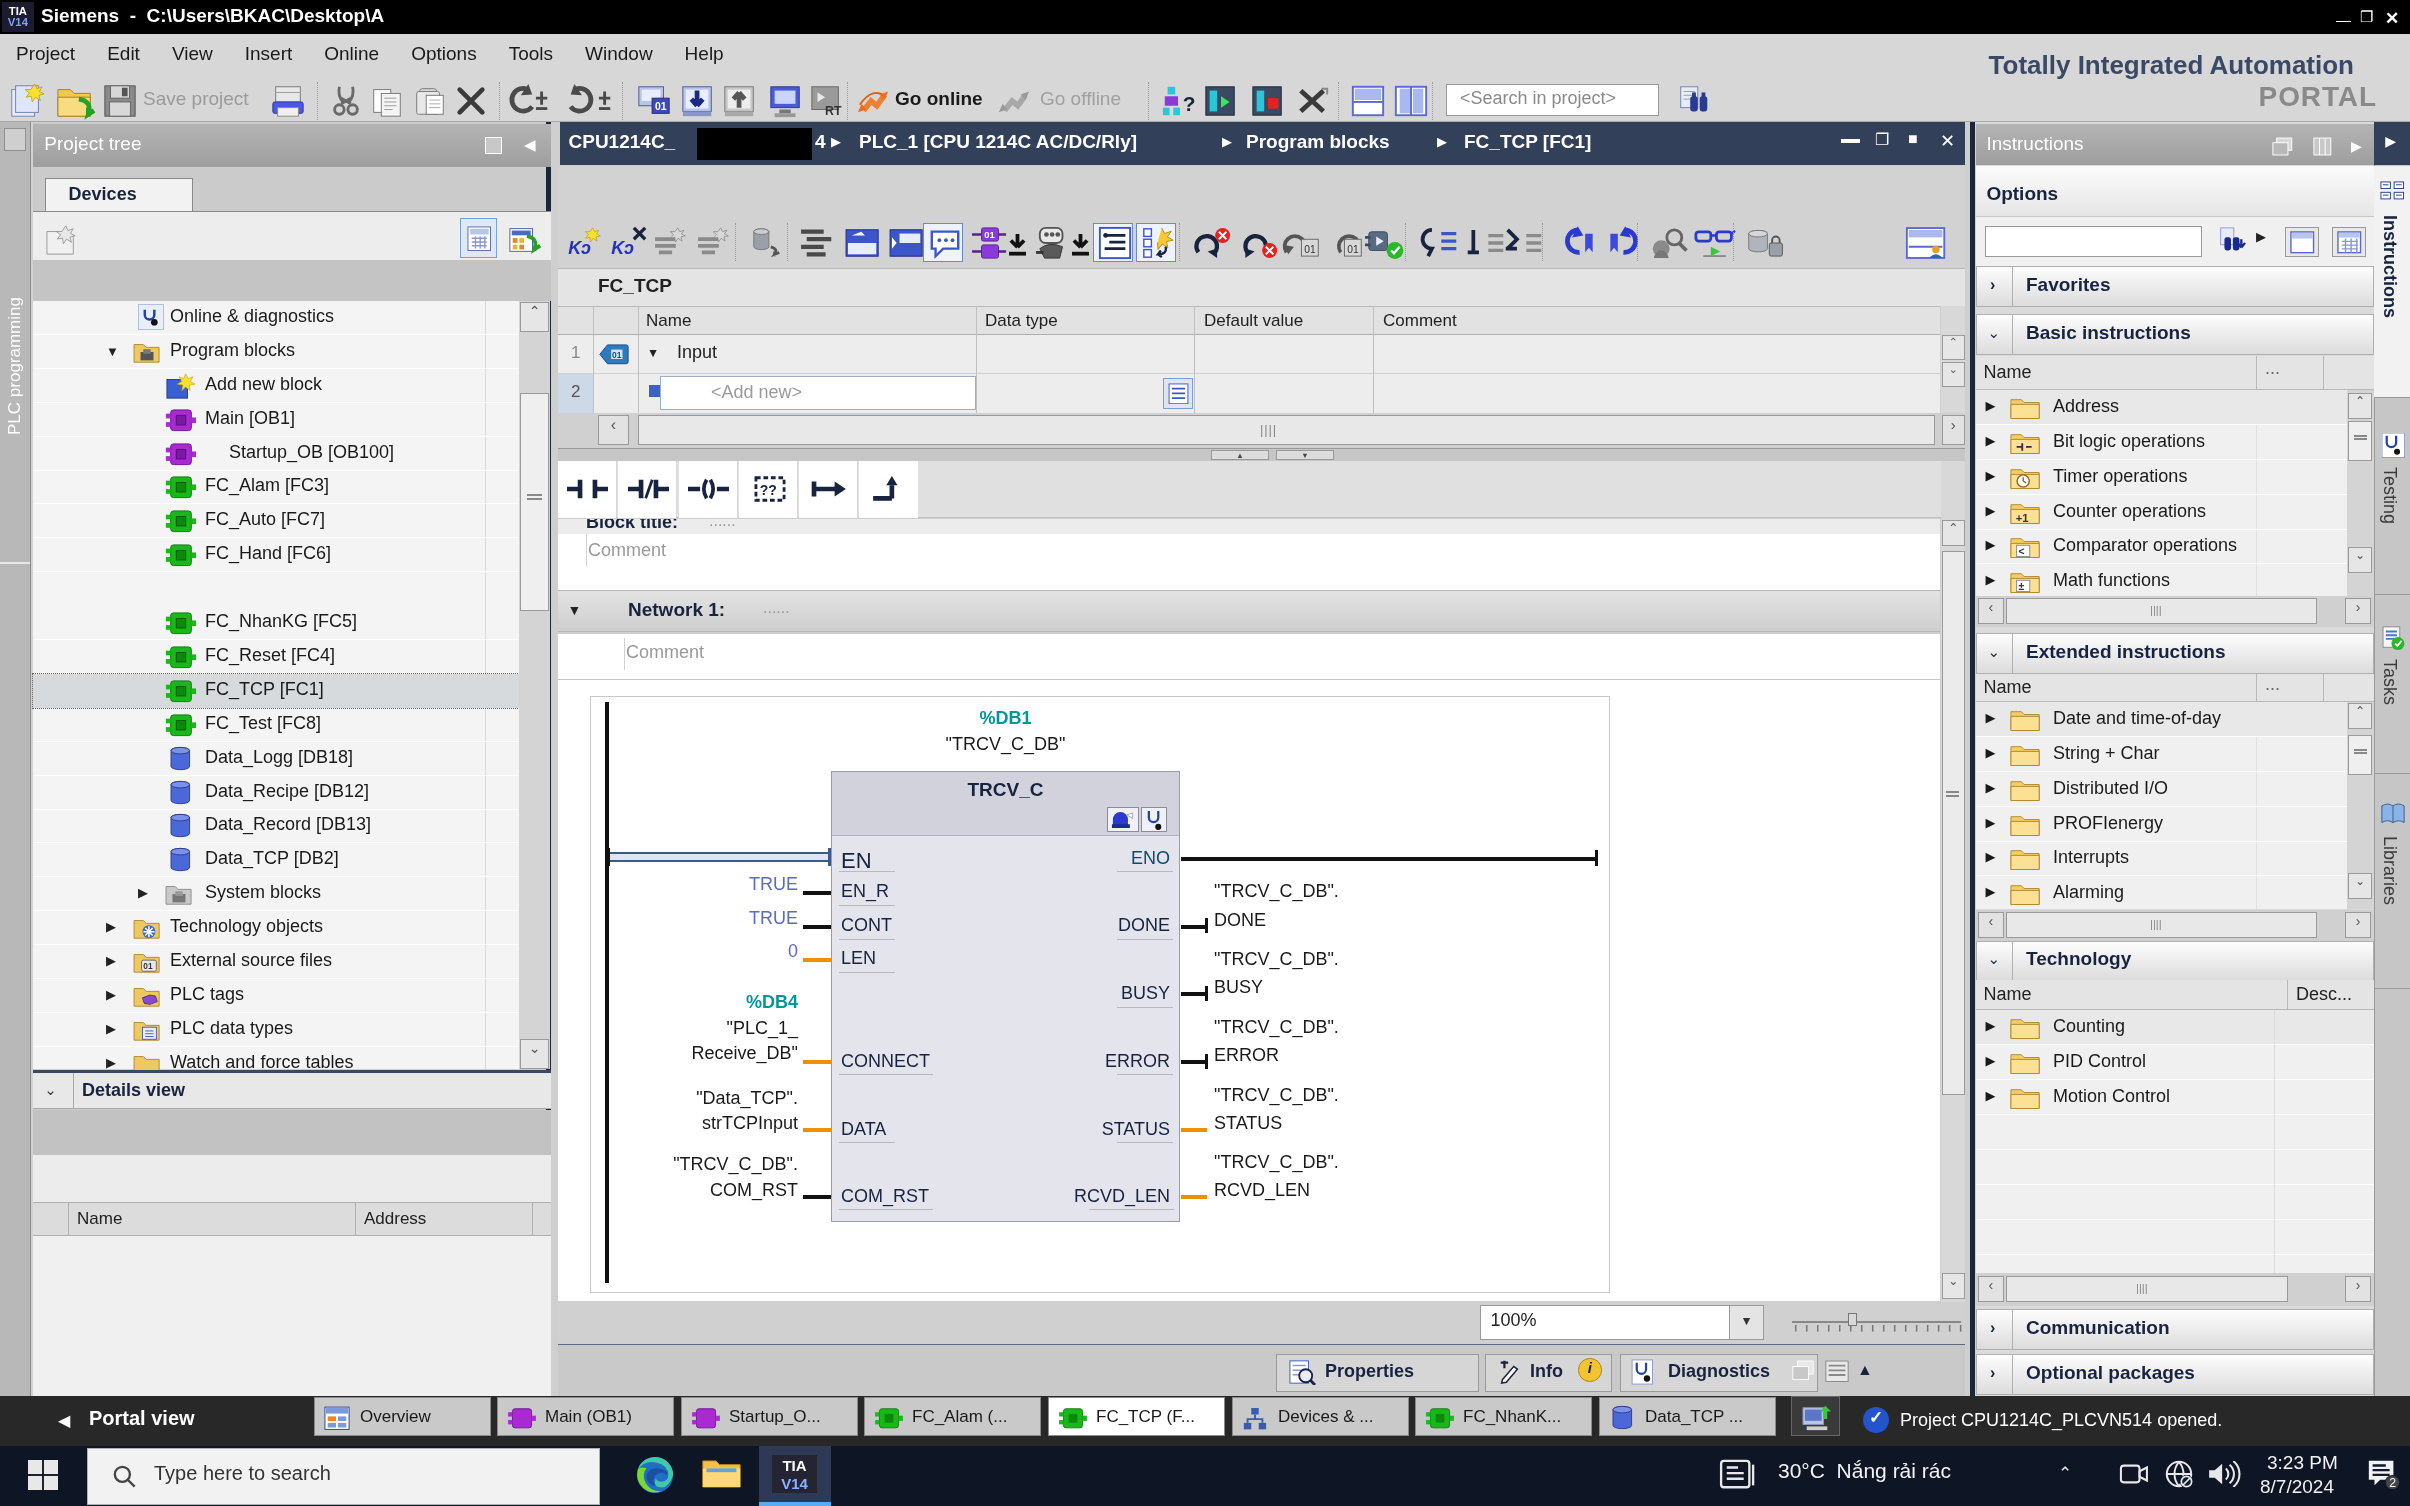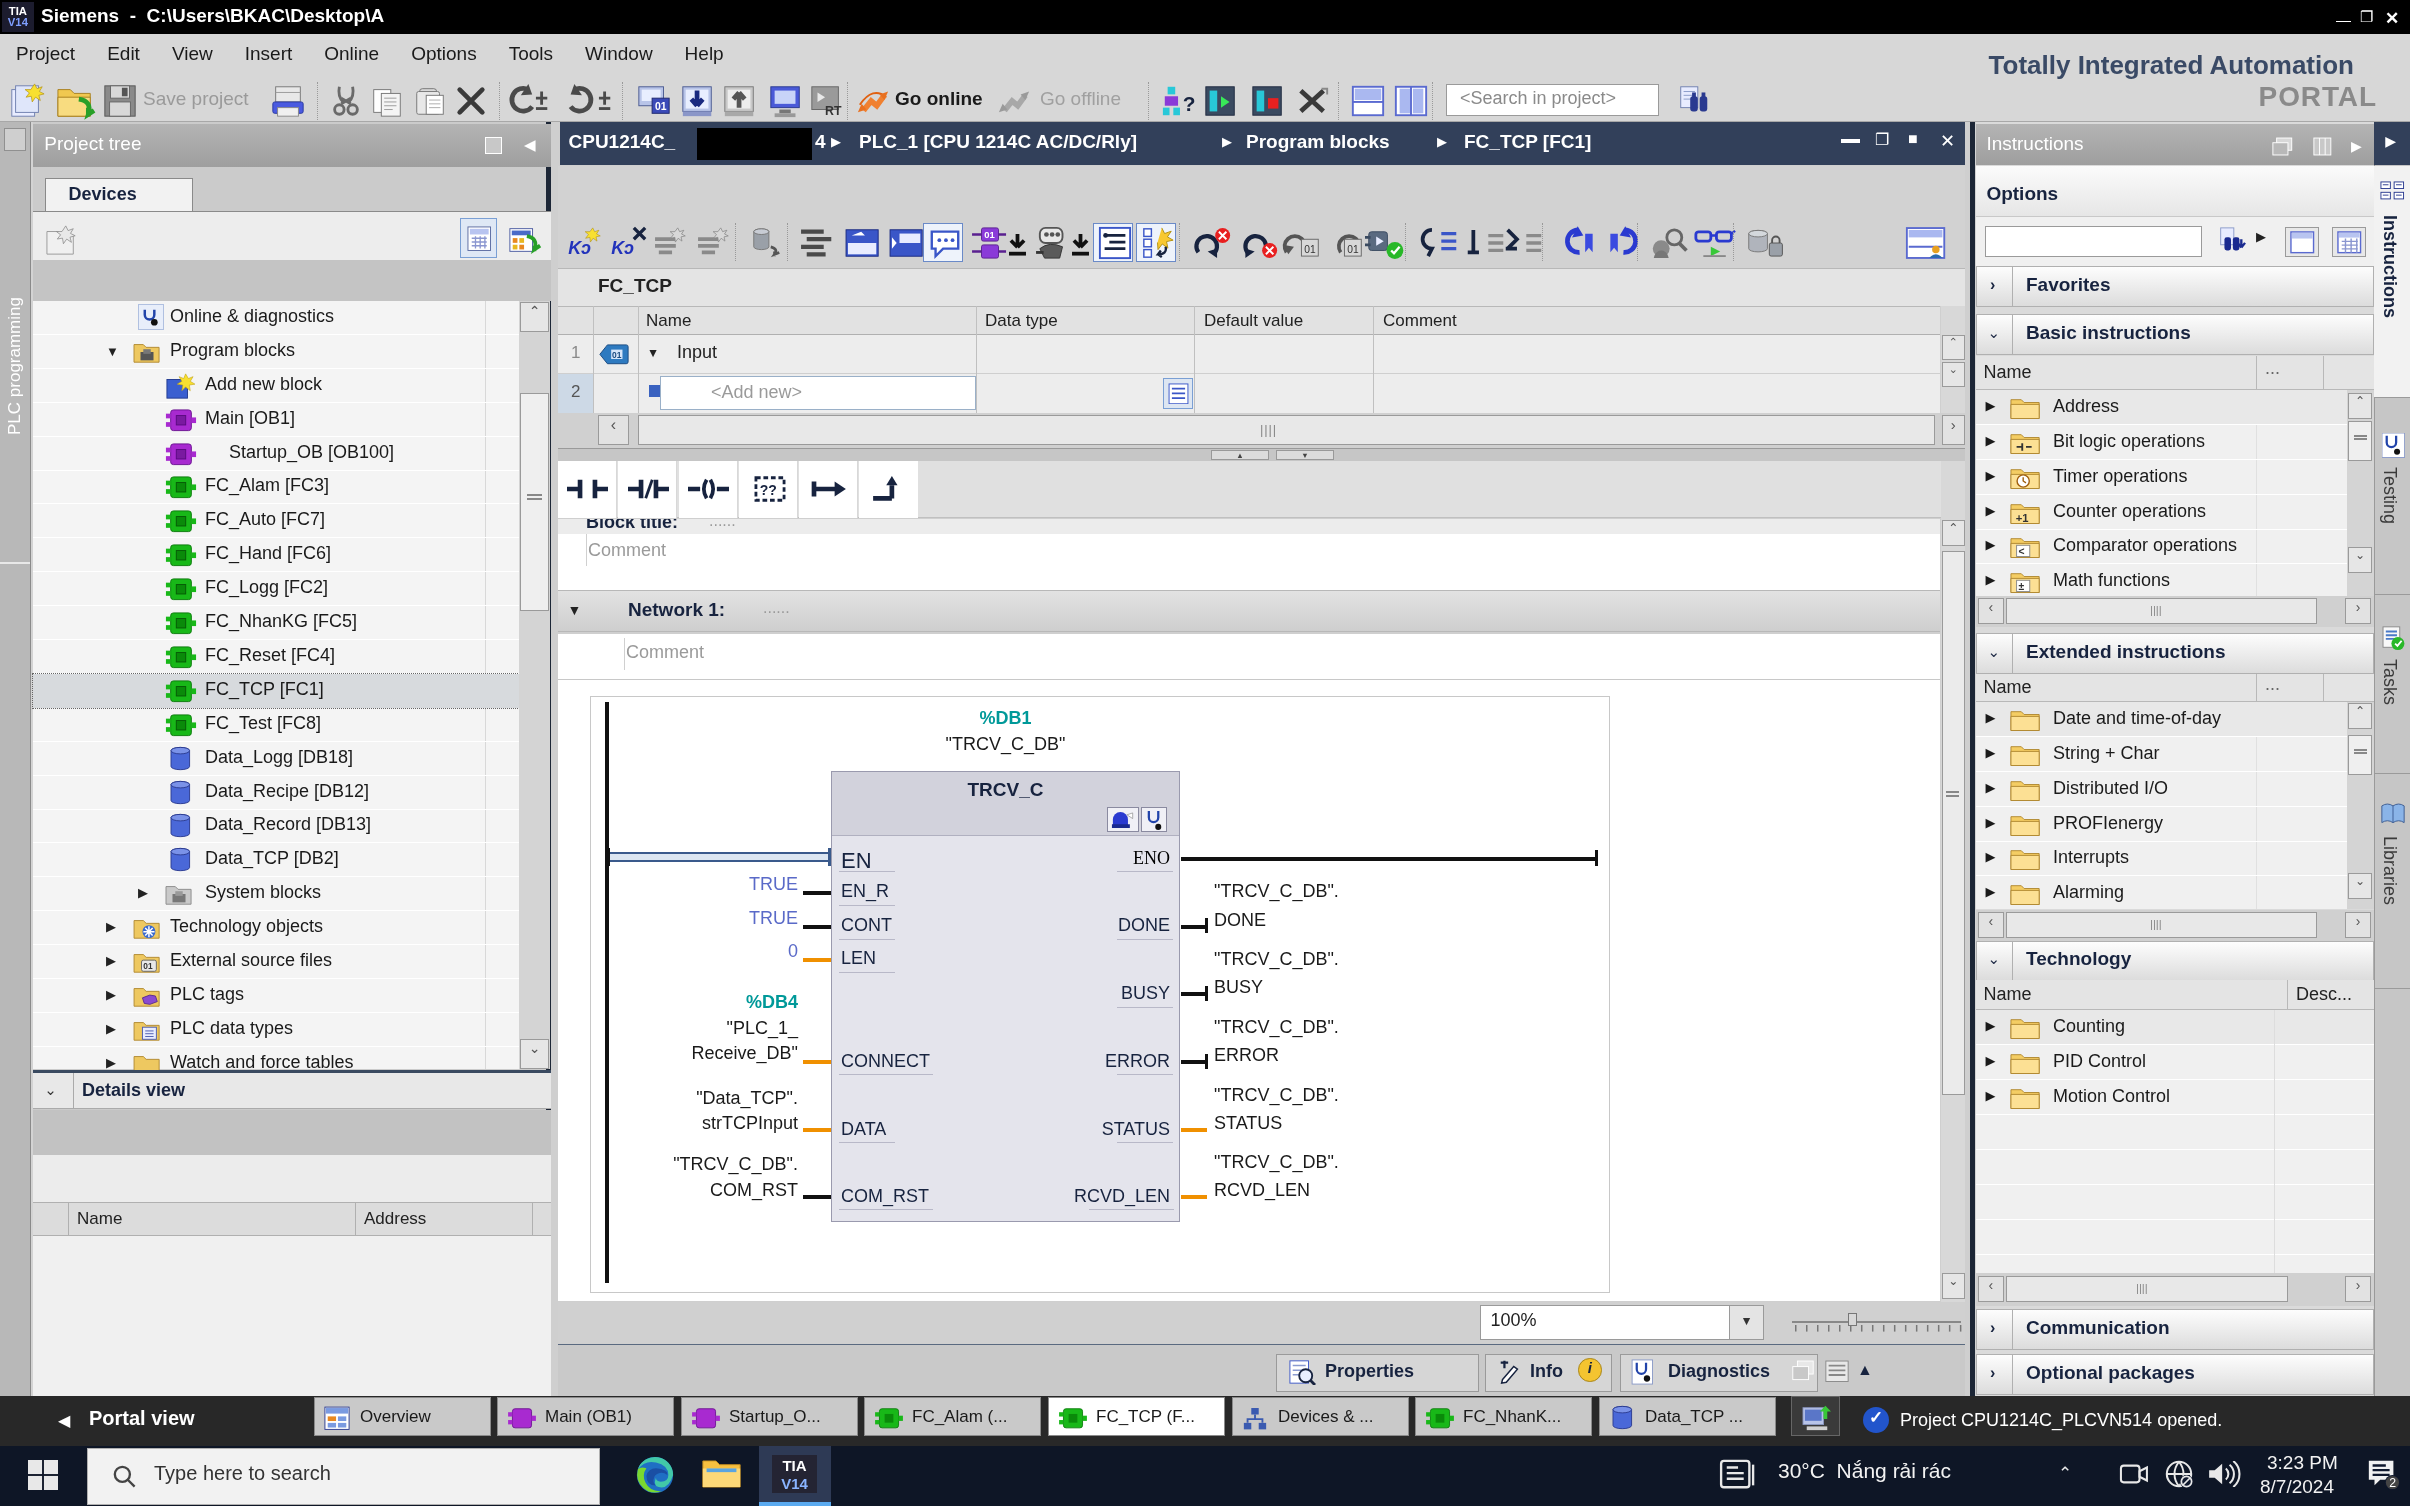--- a/index.html
+++ b/index.html
@@ -284,30 +284,20 @@
   <div style="position:absolute;left:0;top:237px;width:486px;height:34px;border-bottom:0.9px solid #fff;">
     <svg style="position:absolute;left:132px;top:4.7px" width="32" height="24.5" viewBox="0 0 34 26">
         <rect x="6" y="2" width="22" height="22" rx="3" fill="#18b818" stroke="#0a7a0a"></rect>
         <rect x="1" y="6" width="5" height="5" fill="#18b818"></rect>
         <rect x="1" y="15" width="5" height="5" fill="#18b818"></rect>
         <rect x="28" y="10" width="5" height="6" fill="#18b818"></rect>
         <rect x="12" y="8" width="10" height="10" fill="#0a8a0a" stroke="#065a06"></rect>
       </svg>
     <span style="position:absolute;left:172px;top:4.7px;">FC_Hand [FC6]</span>
   </div>
-  <div style="position:absolute;left:0;top:271px;width:486px;height:34px;border-bottom:0.9px solid #fff;">
-    <svg style="position:absolute;left:132px;top:4.7px" width="32" height="24.5" viewBox="0 0 34 26">
-        <rect x="6" y="2" width="22" height="22" rx="3" fill="#18b818" stroke="#0a7a0a"></rect>
-        <rect x="1" y="6" width="5" height="5" fill="#18b818"></rect>
-        <rect x="1" y="15" width="5" height="5" fill="#18b818"></rect>
-        <rect x="28" y="10" width="5" height="6" fill="#18b818"></rect>
-        <rect x="12" y="8" width="10" height="10" fill="#0a8a0a" stroke="#065a06"></rect>
-      </svg>
-    <span style="position:absolute;left:172px;top:4.7px;">FC_Logg [FC2]</span>
-  </div>
   <div style="position:absolute;left:0;top:305px;width:486px;height:34px;border-bottom:0.9px solid #fff;">
     <svg style="position:absolute;left:132px;top:4.7px" width="32" height="24.5" viewBox="0 0 34 26">
         <rect x="6" y="2" width="22" height="22" rx="3" fill="#18b818" stroke="#0a7a0a"></rect>
         <rect x="1" y="6" width="5" height="5" fill="#18b818"></rect>
         <rect x="1" y="15" width="5" height="5" fill="#18b818"></rect>
         <rect x="28" y="10" width="5" height="6" fill="#18b818"></rect>
         <rect x="12" y="8" width="10" height="10" fill="#0a8a0a" stroke="#065a06"></rect>
       </svg>
     <span style="position:absolute;left:172px;top:4.7px;">FC_NhanKG [FC5]</span>
   </div>
@@ -770,21 +760,21 @@
     </svg>
 
   <div class="abs" style="left:841px;top:848px;font-size:22px;color:#17233f;">EN</div>
   <div class="abs" style="left:841px;top:881px;font-size:18px;color:#17233f;">EN_R</div>
   <div class="abs" style="left:841px;top:915px;font-size:18px;color:#17233f;">CONT</div>
   <div class="abs" style="left:841px;top:948px;font-size:18px;color:#17233f;">LEN</div>
   <div class="abs" style="left:841px;top:1051px;font-size:18px;color:#17233f;">CONNECT</div>
   <div class="abs" style="left:841px;top:1119px;font-size:18px;color:#17233f;">DATA</div>
   <div class="abs" style="left:841px;top:1186px;font-size:18px;color:#17233f;">COM_RST</div>
 
-  <div class="abs" style="left:1029px;top:848px;width:141px;text-align:right;font-size:18px;color:#000000;font-family:Liberation Serif, serif;">ENO</div>
+  <div class="abs" style="left:1029px;top:848px;width:141px;text-align:right;font-size:18px;color:#0c4a6e;">ENO</div>
   <div class="abs" style="left:1029px;top:915px;width:141px;text-align:right;font-size:18px;color:#17233f;">DONE</div>
   <div class="abs" style="left:1029px;top:983px;width:141px;text-align:right;font-size:18px;color:#17233f;">BUSY</div>
   <div class="abs" style="left:1029px;top:1051px;width:141px;text-align:right;font-size:18px;color:#17233f;">ERROR</div>
   <div class="abs" style="left:1029px;top:1119px;width:141px;text-align:right;font-size:18px;color:#17233f;">STATUS</div>
   <div class="abs" style="left:1029px;top:1186px;width:141px;text-align:right;font-size:18px;color:#17233f;">RCVD_LEN</div>
 
   <div class="abs" style="left:839px;top:871px;width:56px;height:0.9px;background:#b8b8c8;"></div>
   <div class="abs" style="left:839px;top:905px;width:56px;height:0.9px;background:#b8b8c8;"></div>
   <div class="abs" style="left:839px;top:939px;width:56px;height:0.9px;background:#b8b8c8;"></div>
   <div class="abs" style="left:839px;top:972px;width:56px;height:0.9px;background:#b8b8c8;"></div>

